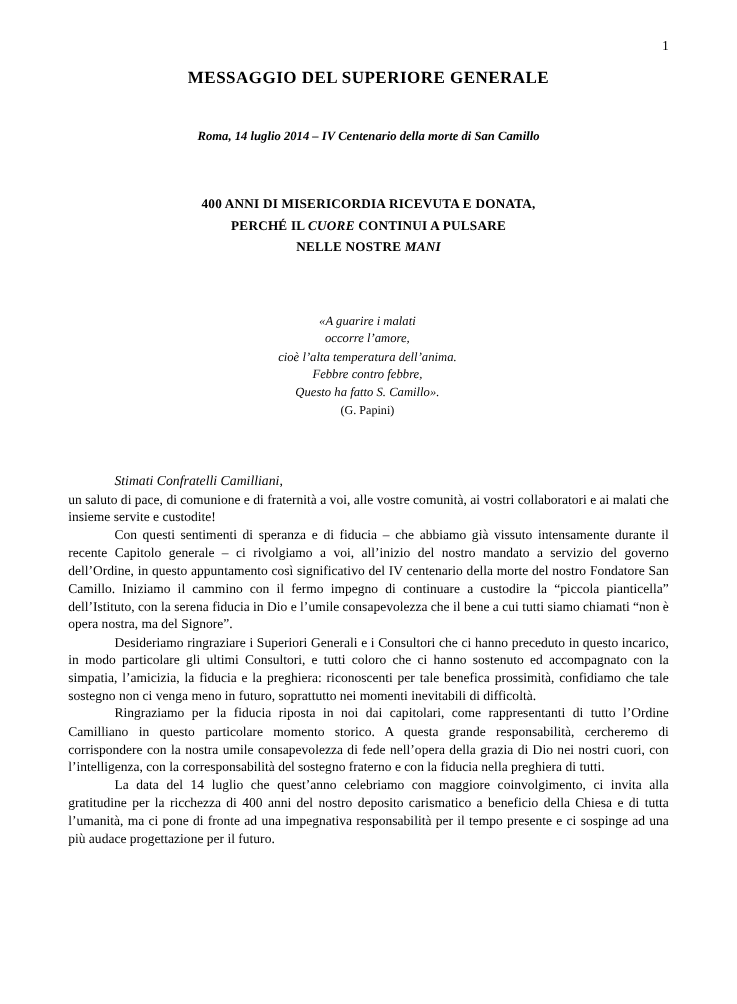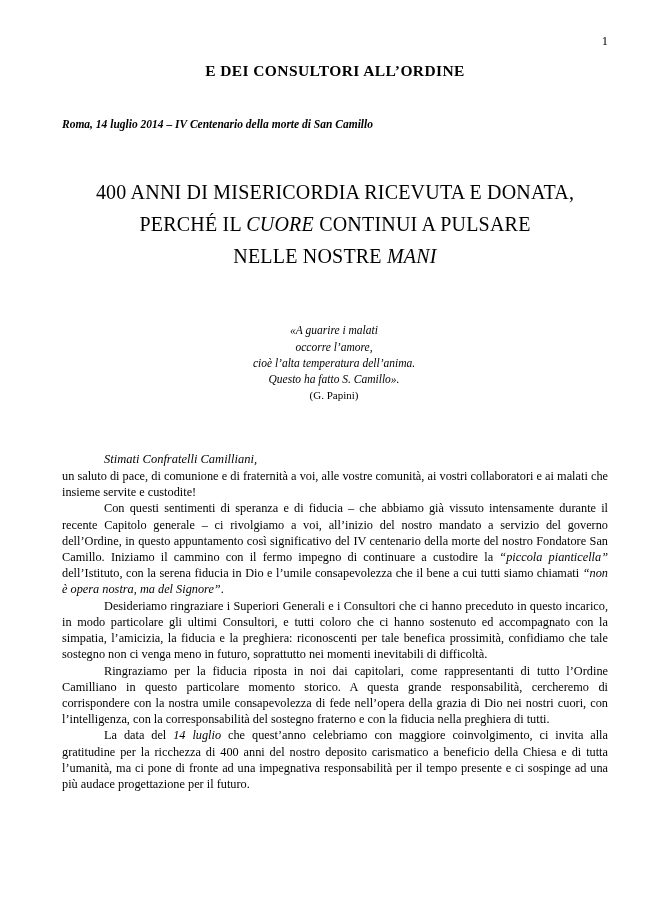--- a/index.html
+++ b/index.html
@@ -34,32 +34,32 @@
     text-align: center;
   }
   .header-line {
     font-weight: bold;
     font-size: 15.5px;
     letter-spacing: 0.4px;
     line-height: 1.45;
   }
   .dateline {
     margin-top: 36px;
-    text-align: left;
+    text-align: center;
     font-style: italic;
     font-weight: bold;
     font-size: 11.5px;
   }
   .title-block {
     margin-top: 46px;
     text-align: center;
   }
   .title-line {
-    font-weight: normal;
-    font-size: 20px;
+    font-weight: bold;
+    font-size: 12px;
     line-height: 1.6;
     letter-spacing: 0.2px;
   }
   .title-line .it {
     font-style: italic;
   }
   .quote-block {
     margin-top: 50px;
     text-align: center;
     font-style: italic;
@@ -85,49 +85,50 @@
     margin-bottom: 0;
   }
   p.para {
     margin: 0;
     text-indent: 42px;
     text-align: justify;
   }
   p.para.noindent {
     text-indent: 0;
   }
-  .it { font-style: italic; }
+  .it { }
 </style>
 </head>
 <body>
 
 <div class="page">
 
   <div class="page-number">1</div>
 
   <div class="header-block">
-    <div class="header-line">E DEI CONSULTORI ALL’ORDINE</div>
+    <div class="header-line">MESSAGGIO DEL SUPERIORE GENERALE</div>
   </div>
 
   <div class="dateline">Roma, 14 luglio 2014 – IV Centenario della morte di San Camillo</div>
 
   <div class="title-block">
     <div class="title-line">400 ANNI DI MISERICORDIA RICEVUTA E DONATA,</div>
     <div class="title-line">
       <span>PERCHÉ IL </span><span class="it">CUORE</span><span> CONTINUI A PULSARE</span>
     </div>
     <div class="title-line">
       <span>NELLE NOSTRE </span><span class="it">MANI</span>
     </div>
   </div>
 
   <div class="quote-block">
     <div>«A guarire i malati</div>
     <div>occorre l’amore,</div>
     <div>cioè l’alta temperatura dell’anima.</div>
+    <div>Febbre contro febbre,</div>
     <div>Questo ha fatto S. Camillo».</div>
     <div class="quote-attr">(G. Papini)</div>
   </div>
 
   <div class="body-block">
     <div class="salutation">Stimati Confratelli Camilliani,</div>
     <p class="para noindent">un saluto di pace, di comunione e di fraternità a voi, alle vostre comunità, ai vostri collaboratori e ai malati che insieme servite e custodite!</p>
     <p class="para">Con questi sentimenti di speranza e di fiducia – che abbiamo già vissuto intensamente durante il recente Capitolo generale – ci rivolgiamo a voi, all’inizio del nostro mandato a servizio del governo dell’Ordine, in questo appuntamento così significativo del IV centenario della morte del nostro Fondatore San Camillo. Iniziamo il cammino con il fermo impegno di continuare a custodire la <span class="it">“piccola pianticella”</span> dell’Istituto, con la serena fiducia in Dio e l’umile consapevolezza che il bene a cui tutti siamo chiamati <span class="it">“non è opera nostra, ma del Signore”</span>.</p>
     <p class="para">Desideriamo ringraziare i Superiori Generali e i Consultori che ci hanno preceduto in questo incarico, in modo particolare gli ultimi Consultori, e tutti coloro che ci hanno sostenuto ed accompagnato con la simpatia, l’amicizia, la fiducia e la preghiera: riconoscenti per tale benefica prossimità, confidiamo che tale sostegno non ci venga meno in futuro, soprattutto nei momenti inevitabili di difficoltà.</p>
     <p class="para">Ringraziamo per la fiducia riposta in noi dai capitolari, come rappresentanti di tutto l’Ordine Camilliano in questo particolare momento storico. A questa grande responsabilità, cercheremo di corrispondere con la nostra umile consapevolezza di fede nell’opera della grazia di Dio nei nostri cuori, con l’intelligenza, con la corresponsabilità del sostegno fraterno e con la fiducia nella preghiera di tutti.</p>

